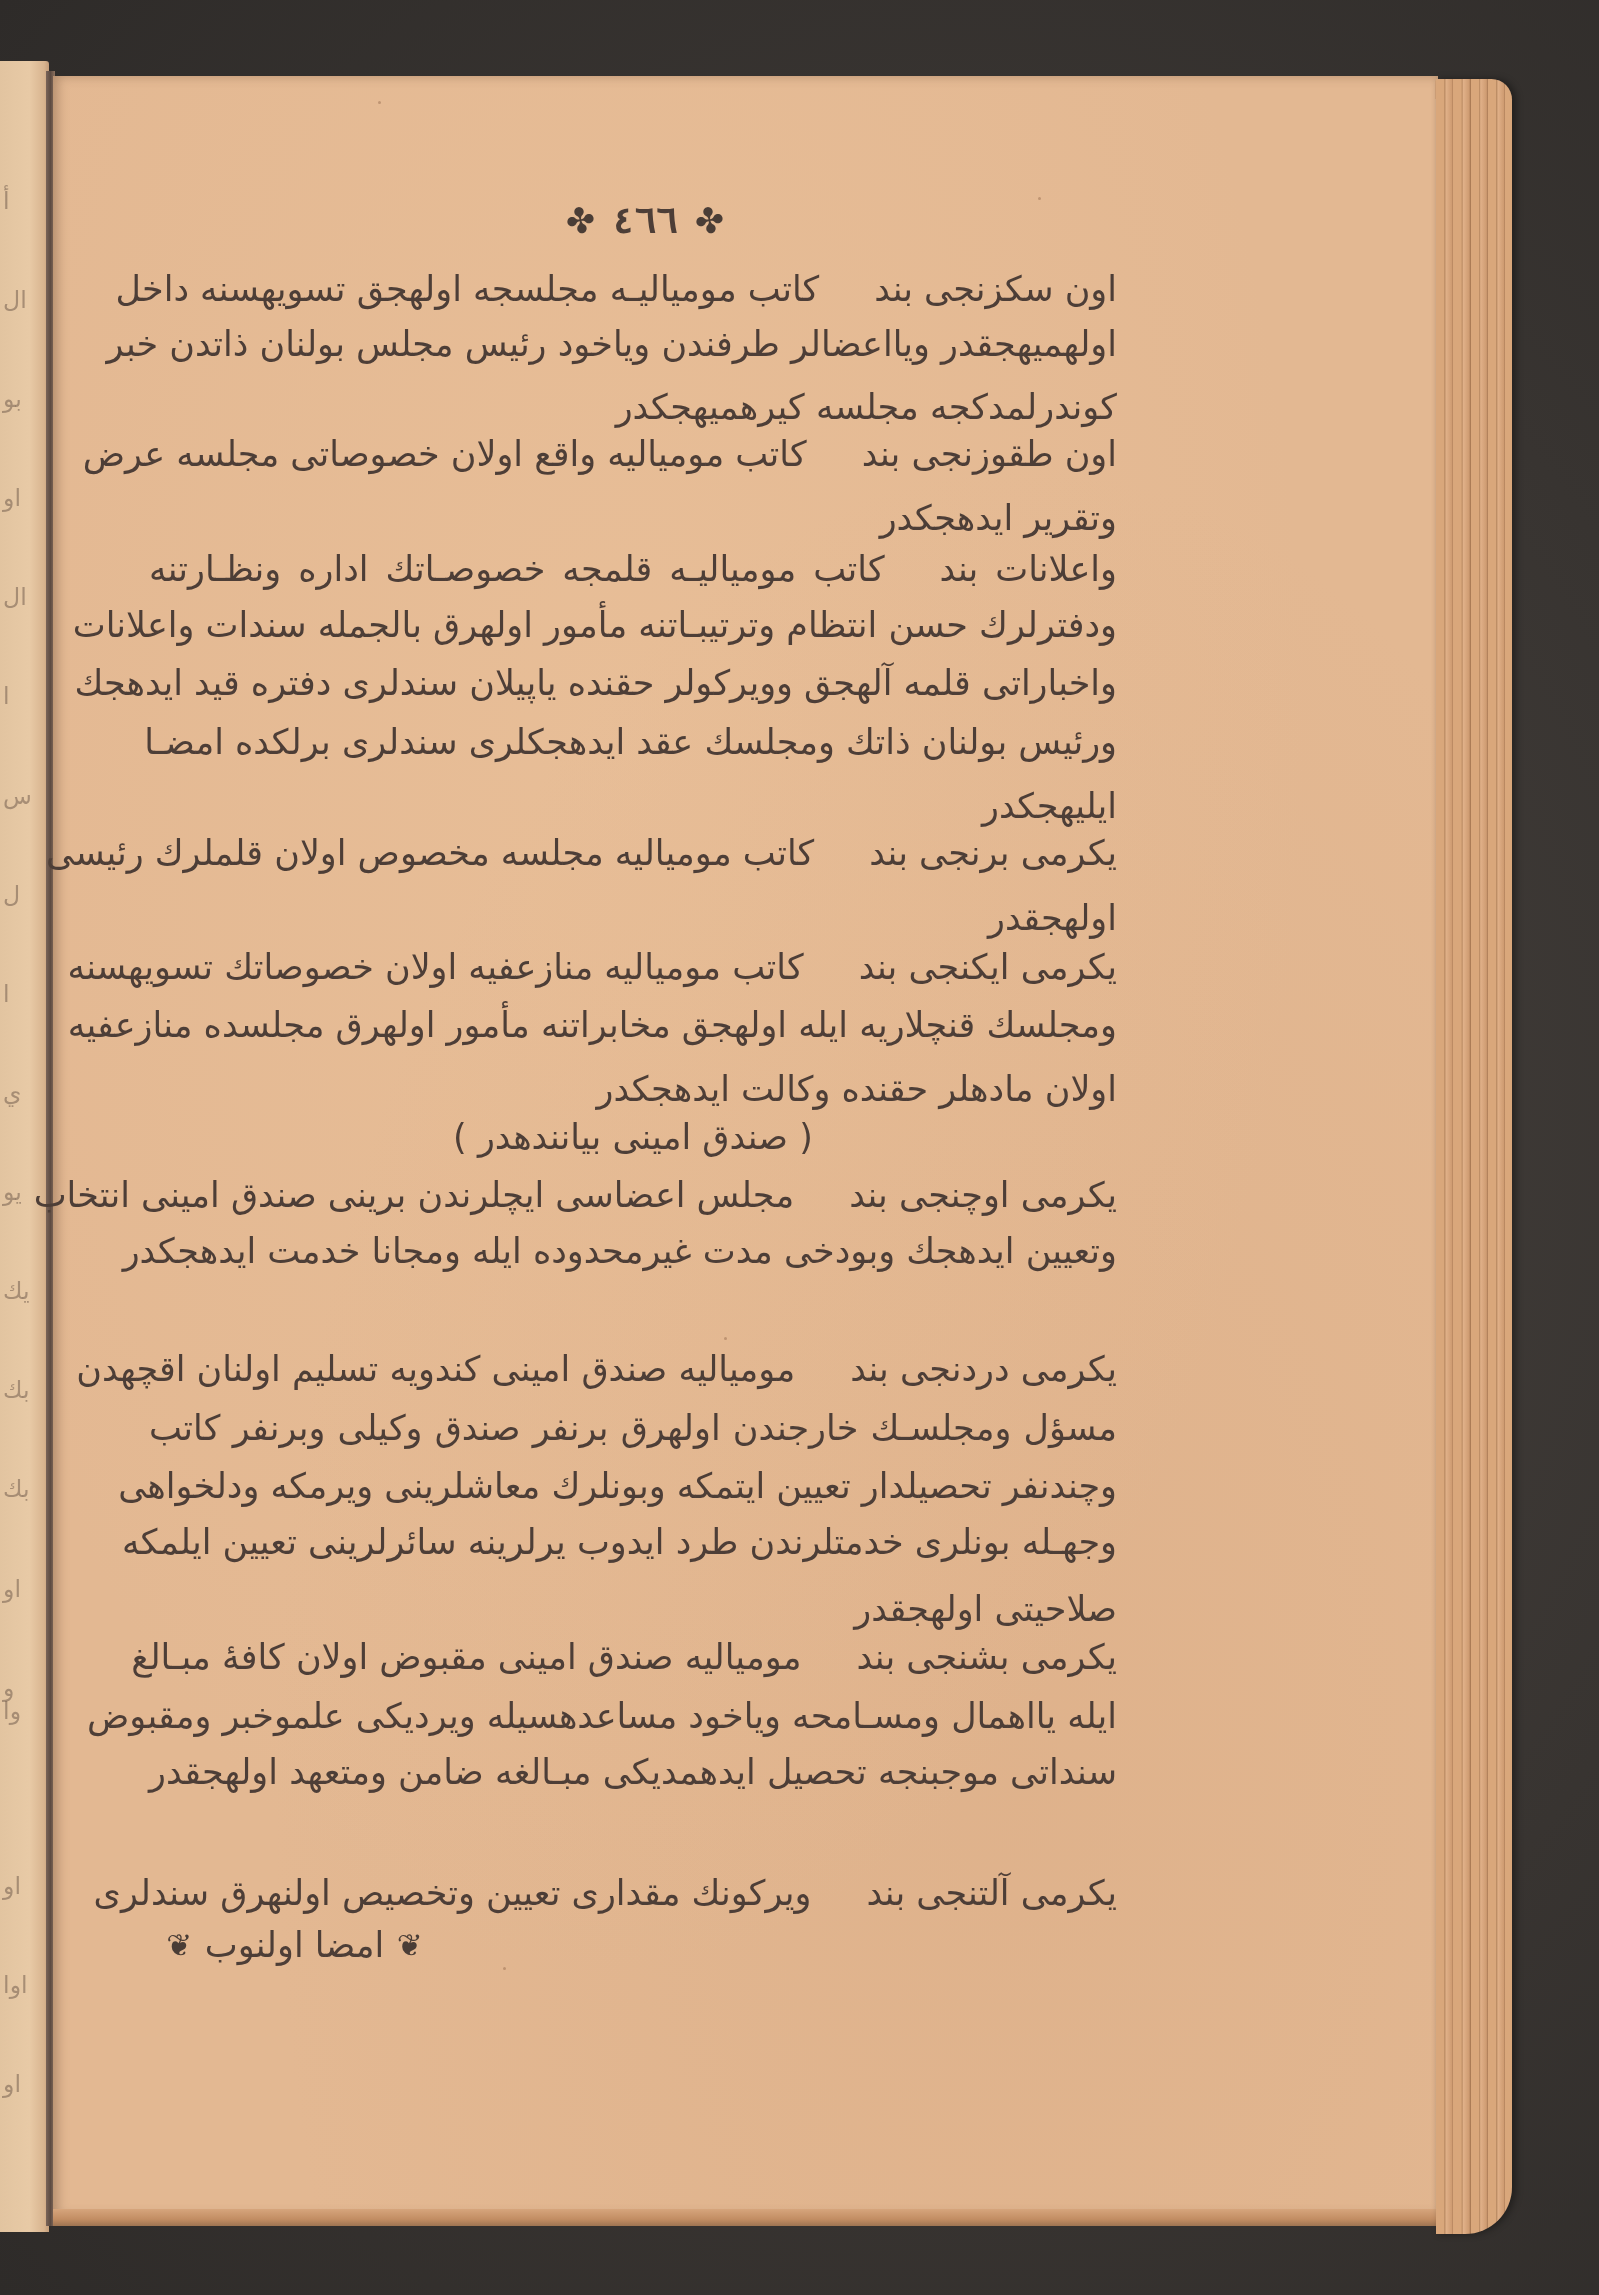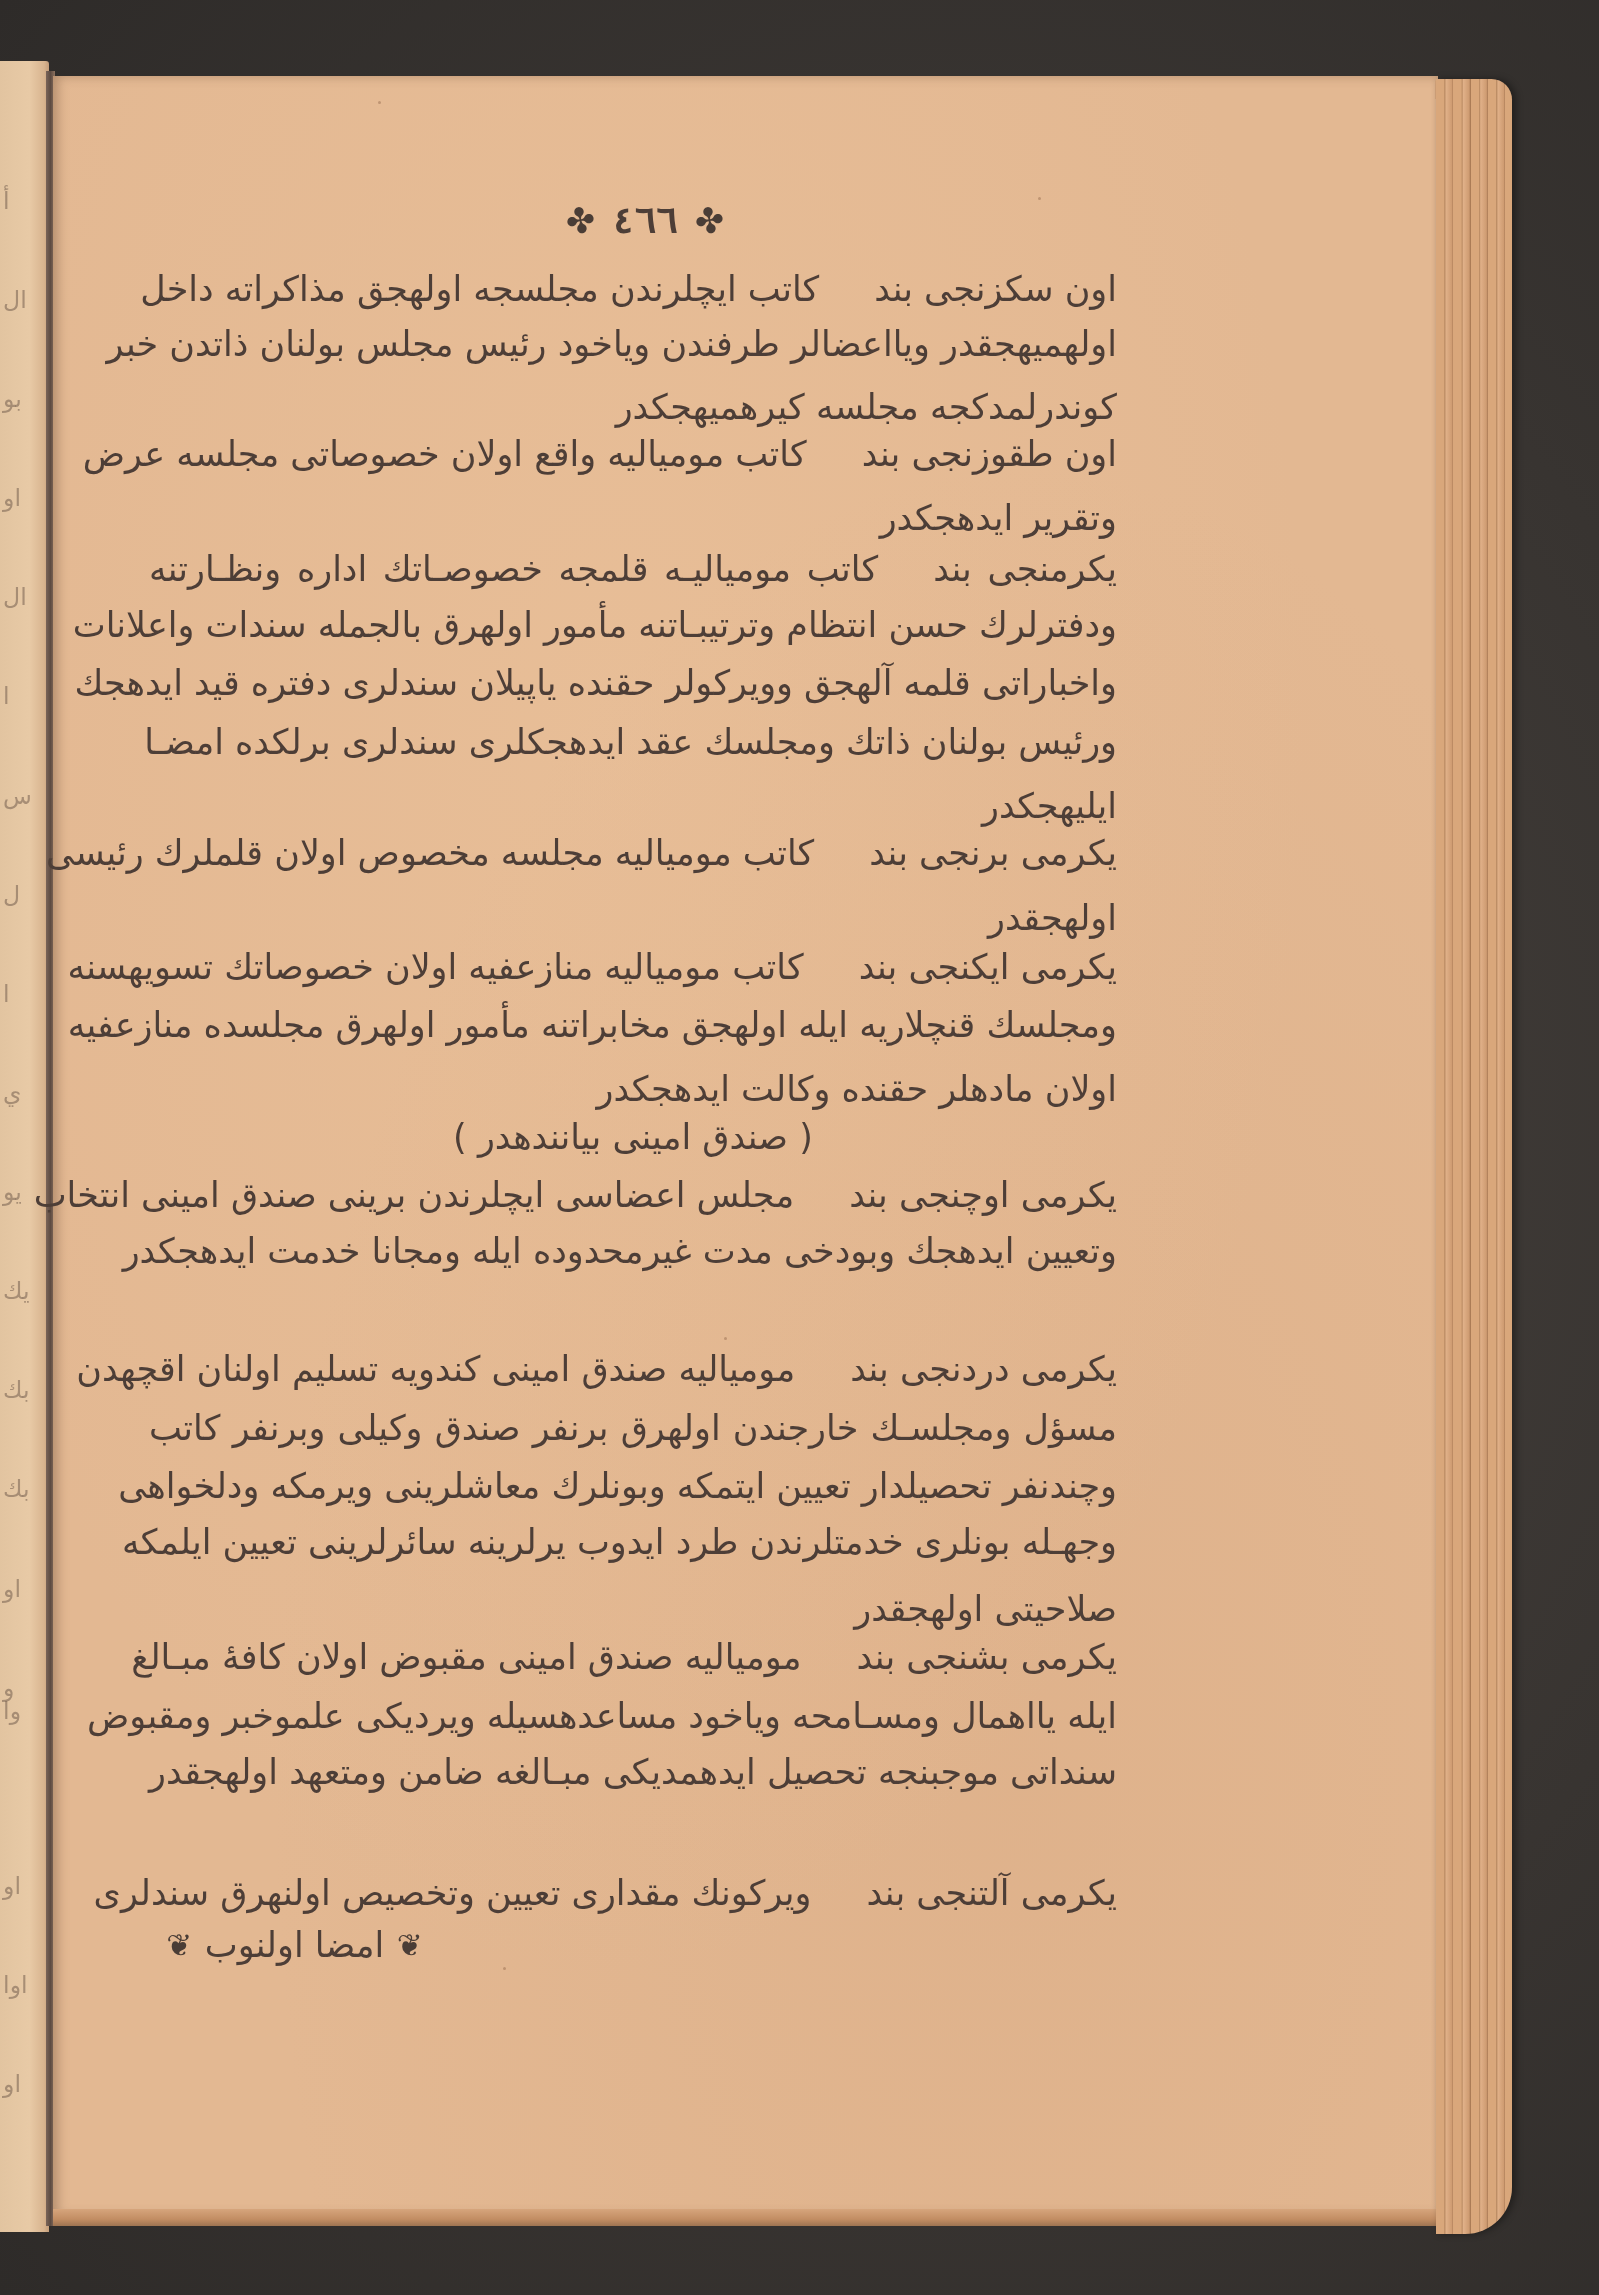--- a/index.html
+++ b/index.html
@@ -207,32 +207,32 @@
 
   <div class="page-number">
     <span class="ornament">✤</span>
     <span class="num">٤٦٦</span>
     <span class="ornament">✤</span>
   </div>
 
   <div class="text-block" id="text-block">
 
     <div class="line" style="top:65px">
-      <span class="article">اون سکزنجی بند</span><span>کاتب ایچلرندن مجلسجه اولهجق مذاکراته داخل</span>
+      <span class="article">اون سکزنجی بند</span><span>کاتب مومیالیـه مجلسجه اولهجق تسویهسنه داخل</span>
     </div>
     <div class="line" style="top:120px">اولهمیهجقدر ویااعضالر طرفندن وياخود رئیس مجلس بولنان ذاتدن خبر</div>
     <div class="line short" style="top:175px">کوندرلمدکجه مجلسه کیرهمیهجکدر</div>
 
     <div class="line" style="top:230px">
       <span class="article">اون طقوزنجی بند</span><span>کاتب مومیالیه واقع اولان خصوصاتی مجلسه عرض</span>
     </div>
     <div class="line short" style="top:286px">وتقریر ایدهجکدر</div>
 
     <div class="line" style="top:345px">
-      <span class="article">یکرمنجی بند</span><span>کاتب مومیالیـه قلمجه خصوصـاتك اداره ونظـارتنه</span>
+      <span class="article">واعلانات بند</span><span>کاتب مومیالیـه قلمجه خصوصـاتك اداره ونظـارتنه</span>
     </div>
     <div class="line" style="top:401px">ودفترلرك حسن انتظام وترتیبـاتنه مأمور اولهرق بالجمله سندات واعلانات</div>
     <div class="line" style="top:459px">واخباراتی قلمه آلهجق وويركولر حقنده یاپیلان سندلری دفتره قید ایدهجك</div>
     <div class="line" style="top:518px">ورئیس بولنان ذاتك ومجلسك عقد ایدهجکلری سندلری برلکده امضـا</div>
     <div class="line short" style="top:574px">ایلیهجکدر</div>
 
     <div class="line" style="top:629px">
       <span class="article">یکرمی برنجی بند</span><span>کاتب مومیالیه مجلسه مخصوص اولان قلملرك رئیسی</span>
     </div>
     <div class="line short" style="top:686px">اولهجقدر</div>

